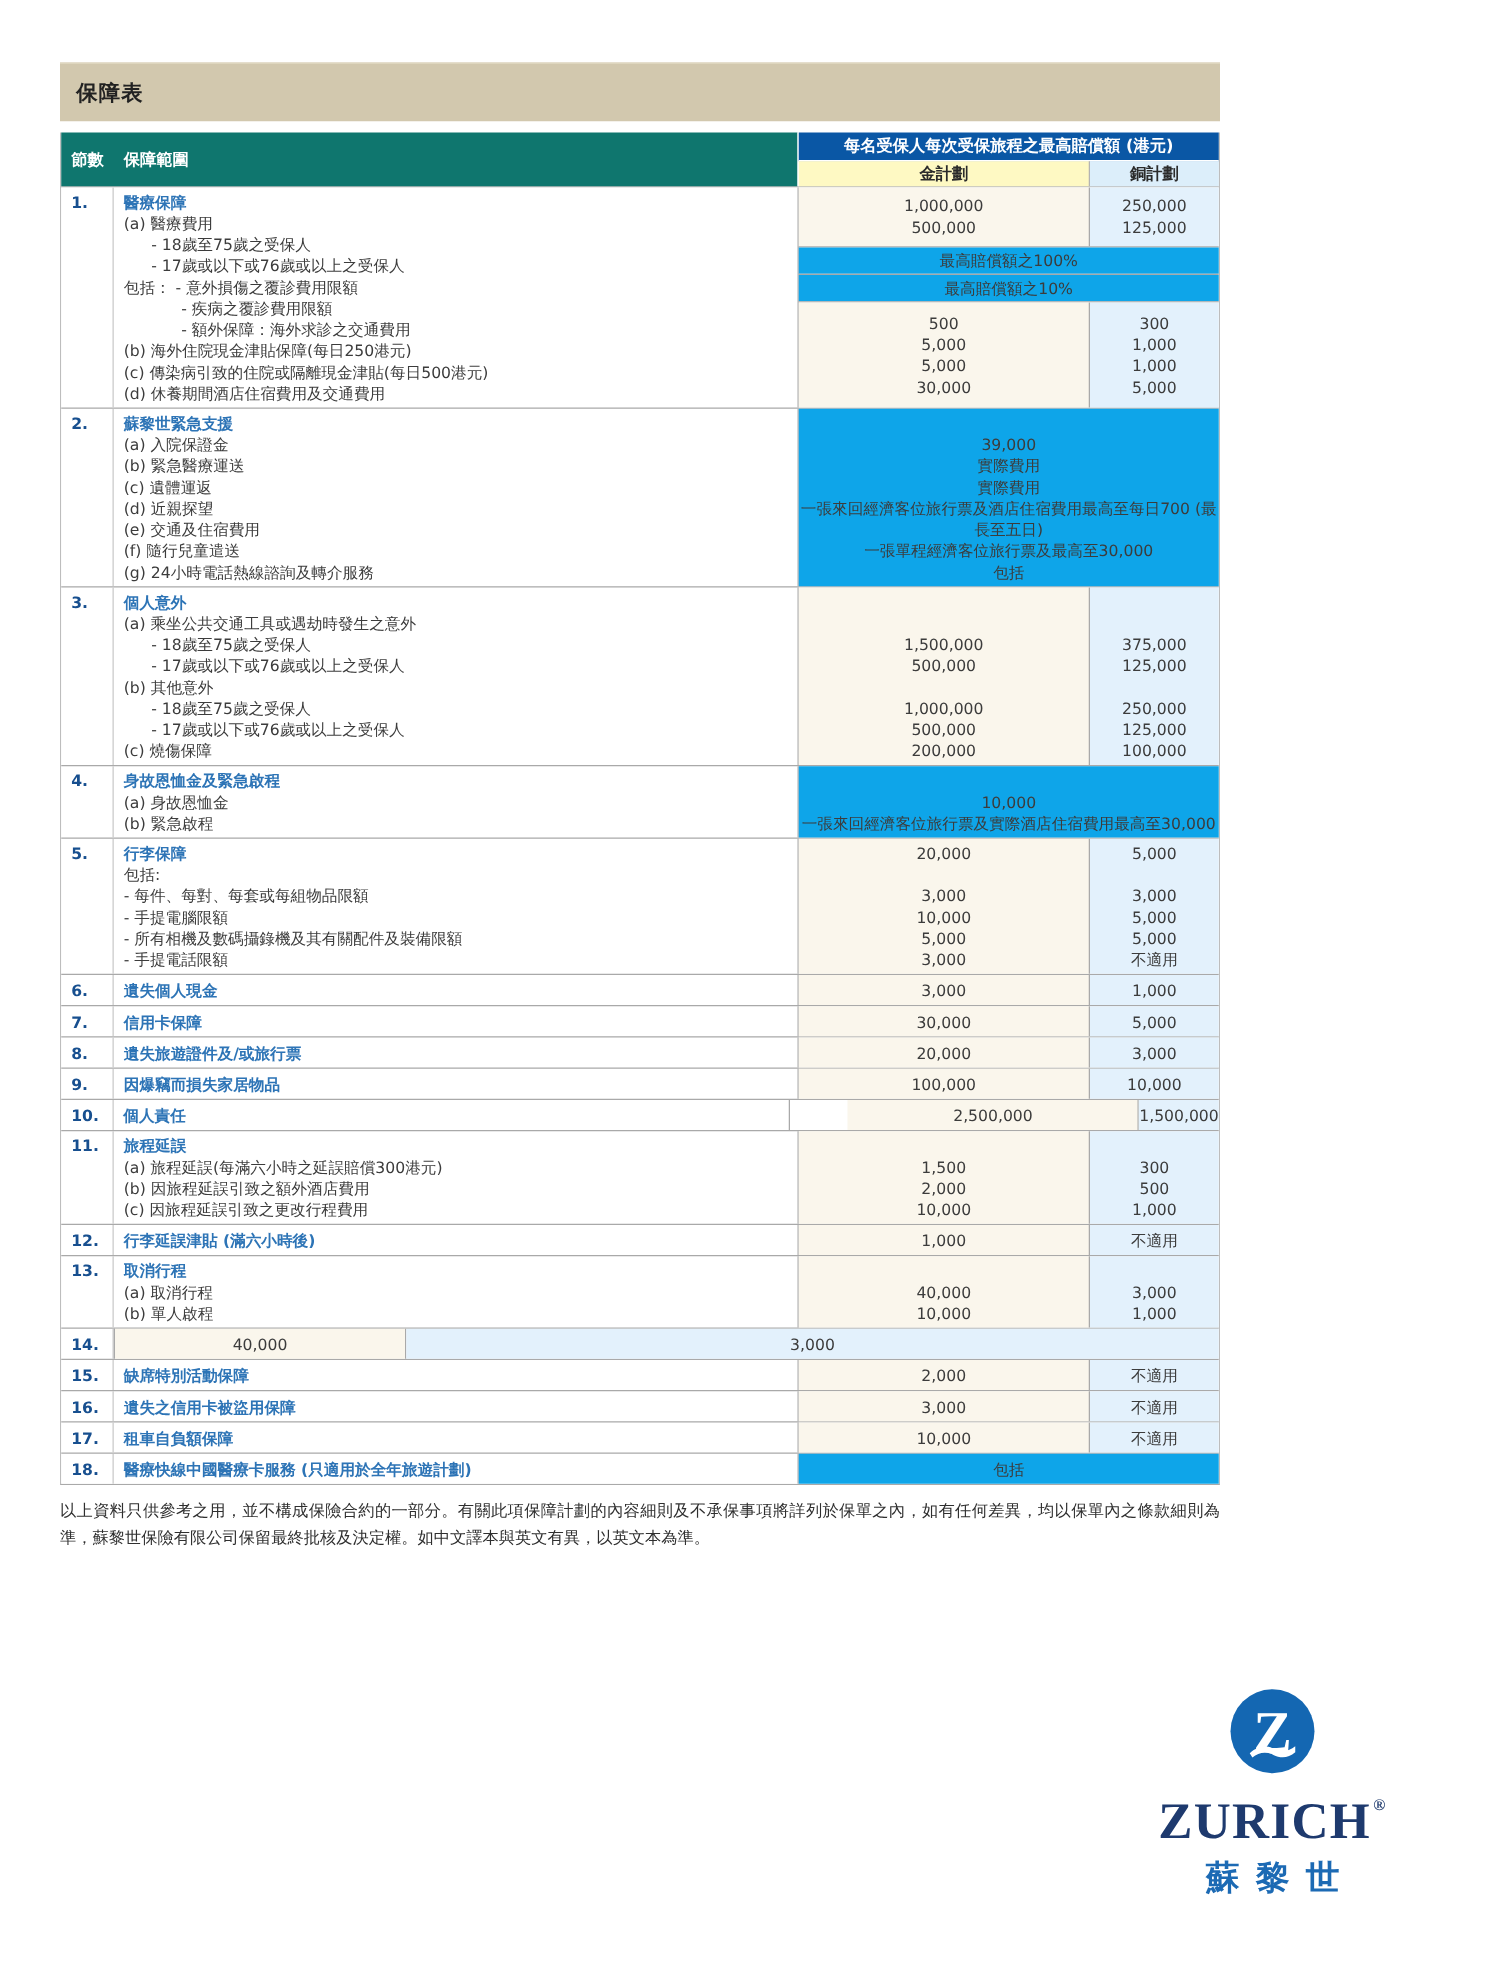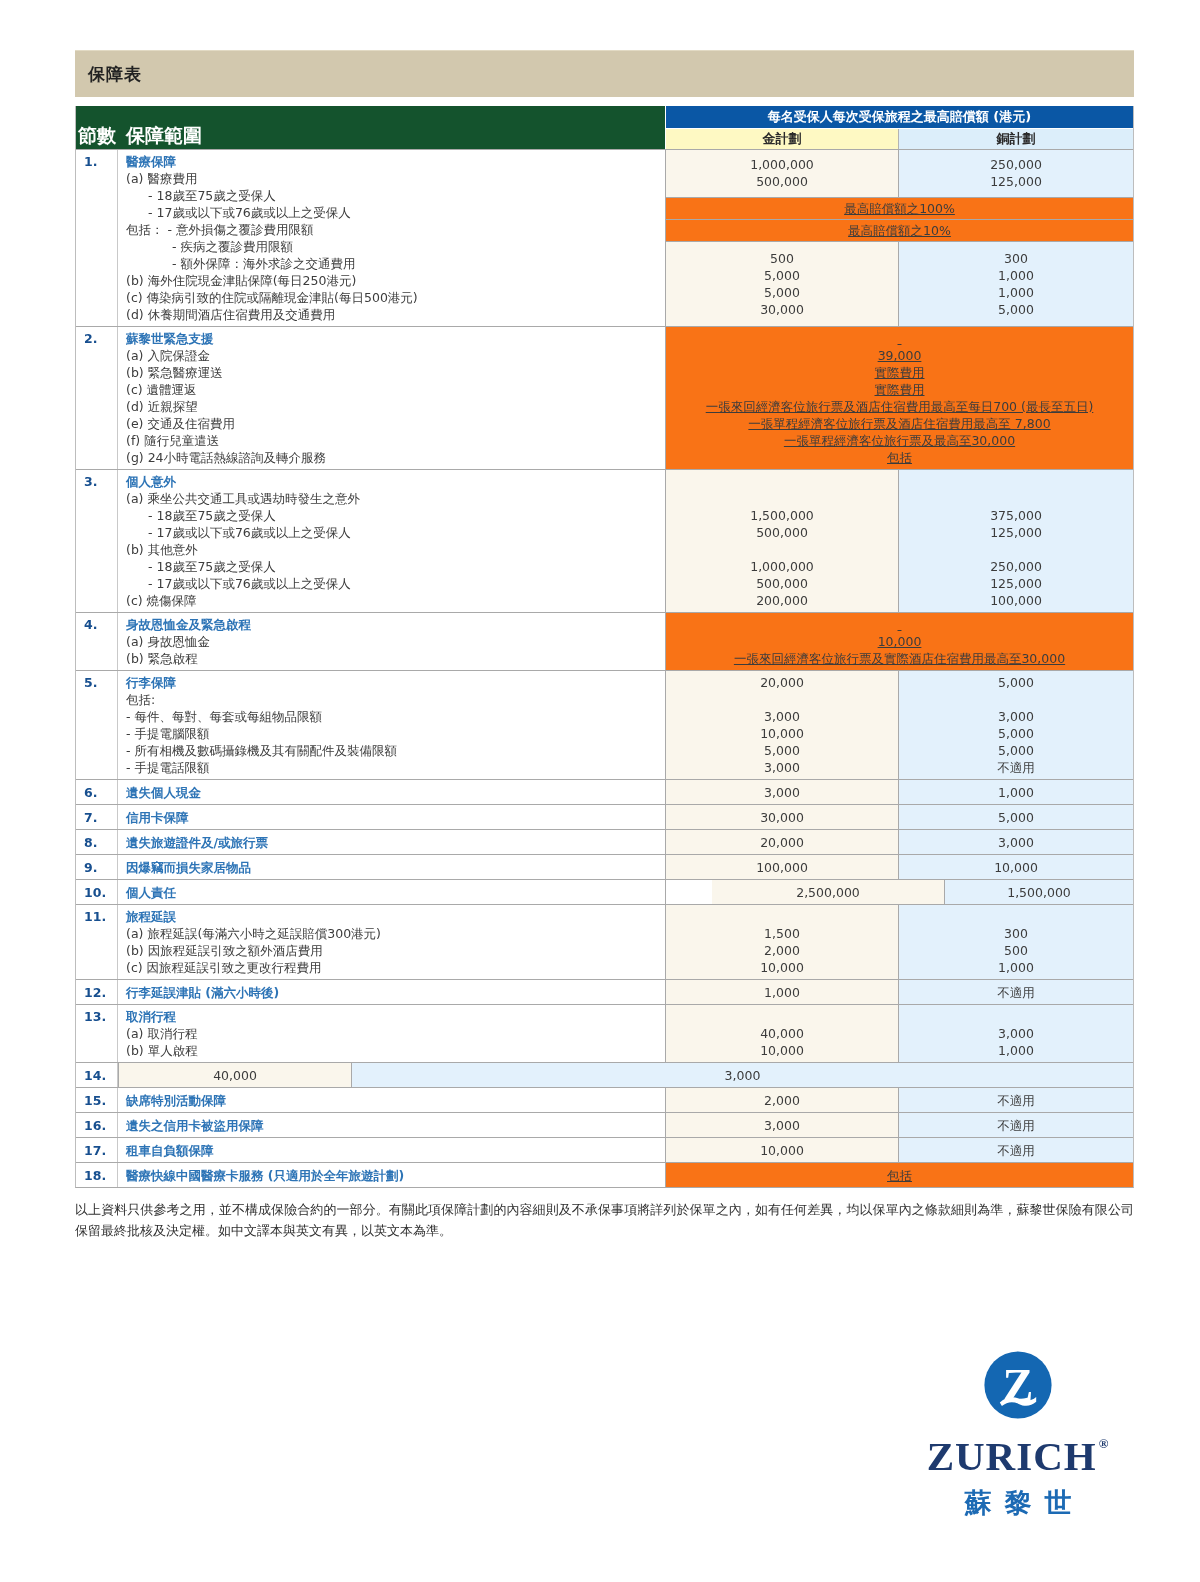--- a/index.html
+++ b/index.html
@@ -1,30 +1,30 @@
 <!DOCTYPE html>
 <html><head>
 <meta charset="utf-8">
 <style>
   * { margin:0; padding:0; box-sizing:border-box; }
   html,body { background:#ffffff; }
   body { font-family:"DejaVu Sans", sans-serif; color:#3c3c3c; }
   .page { position:relative; width:1200px; height:1582px; background:#fff; overflow:hidden; }
-  .content { position:absolute; left:75px; top:50px; width:1059px; }
+  .content { position:absolute; left:48px; top:50px; width:928px; }
 
   
   .titlebar { height:47px; background:#d2c8ae; display:flex; align-items:center;
               padding-left:13px; margin-bottom:9px; border-top:1px solid #e2dac4; }
   .titlebar .t { font-size:17px; font-weight:bold; color:#222; letter-spacing:1px; }
 
   
   .btable { width:100%; border-left:1px solid #bdbdbd; border-right:1px solid #bdbdbd;
             border-bottom:1px solid #a9a9a9; font-size:12.5px; }
   .thead { display:flex; height:43px; }
-  .thead-left { width:589px; background:#14532d; color:#fff; display:flex; align-items:flex-end; font-weight:bold; font-size:19px; }
+  .thead-left { width:589px; background:#0f766e; color:#fff; display:flex; align-items:center; font-weight:bold; font-size:13px; }
   .th-num { width:42px; text-align:center; }
   .th-cov { padding-left:8px; }
   .thead-right { flex:1; display:flex; flex-direction:column; border-left:1px solid #ffffff; }
   .th-group { height:23px; background:#0a57a5; color:#fff; font-weight:bold; font-size:13px;
               display:flex; align-items:center; justify-content:center; border-bottom:1px solid #ffffff; }
   .th-plans { flex:1; display:flex; }
   .th-gold { width:233px; background:#fef9c3; border-right:1px solid #b3b3b3;
              display:flex; align-items:center; justify-content:center; font-weight:bold; color:#2b2b2b; font-size:13px; }
   .th-bronze { flex:1; background:#dceefa; display:flex; align-items:center; justify-content:center;
                font-weight:bold; color:#2b2b2b; font-size:13px; }
@@ -39,21 +39,21 @@
   .sectitle { color:#2d74b6; font-weight:bold; line-height:17px; }
   .line { line-height:17px; color:#3c3c3c; }
   .ind1 { padding-left:22px; }
   .ind2 { padding-left:46px; }
   .varea { flex:1; display:flex; flex-direction:column; border-left:1px solid #a9a9a9; }
   .vrow { display:flex; min-height:0; }
   .vrow + .vrow { border-top:1px solid #a9a9a9; }
   .vcell { display:flex; flex-direction:column; }
   .vcell.gold { width:233px; background:#faf6ec; border-right:1px solid #a9a9a9; }
   .vcell.bronze { flex:1; background:#e3f1fc; }
-  .spancell { flex:1; background:#f97316; display:flex; flex-direction:column;text-decoration:underline; }
+  .spancell { flex:1; background:#0ea5e9; display:flex; flex-direction:column; }
   .vrow.center .vcell, .vrow.center .spancell { justify-content:center; }
   .vrow.top .vcell, .vrow.top .spancell { padding-top:3px; }
   .vline { line-height:17px; text-align:center; color:#3c3c3c; }
 
   .section.single { min-height:25px; }
   .section.single .numcell { display:flex; align-items:center; padding-top:0; }
   .section.single .desccell { display:flex; align-items:center; padding-top:0; padding-bottom:0; }
 
   
   .disclaimer { margin-top:11px; font-size:13px; line-height:21px; color:#2f2f2f; text-align:justify; }
@@ -156,21 +156,20 @@
               <div class="line ind0">(g) 24小時電話熱線諮詢及轉介服務</div>
             </div>
             <div class="varea">
               <div class="vrow span top" style="flex-grow: 1;">
                 <div class="spancell">
                   <div class="vline">&nbsp;</div>
                   <div class="vline">39,000</div>
                   <div class="vline">實際費用</div>
                   <div class="vline">實際費用</div>
                   <div class="vline">一張來回經濟客位旅行票及酒店住宿費用最高至每日700 (最長至五日)</div>
-                  <div class="vline">一張單程經濟客位旅行票及酒店住宿費用最高至 7,800</div>
                   <div class="vline">一張單程經濟客位旅行票及最高至30,000</div>
                   <div class="vline">包括</div>
                 </div>
               </div>
             </div>
           </div>
           <div class="section" style="min-height: 142px;">
             <div class="numcell">3.</div>
             <div class="desccell">
               <div class="sectitle">個人意外</div>

